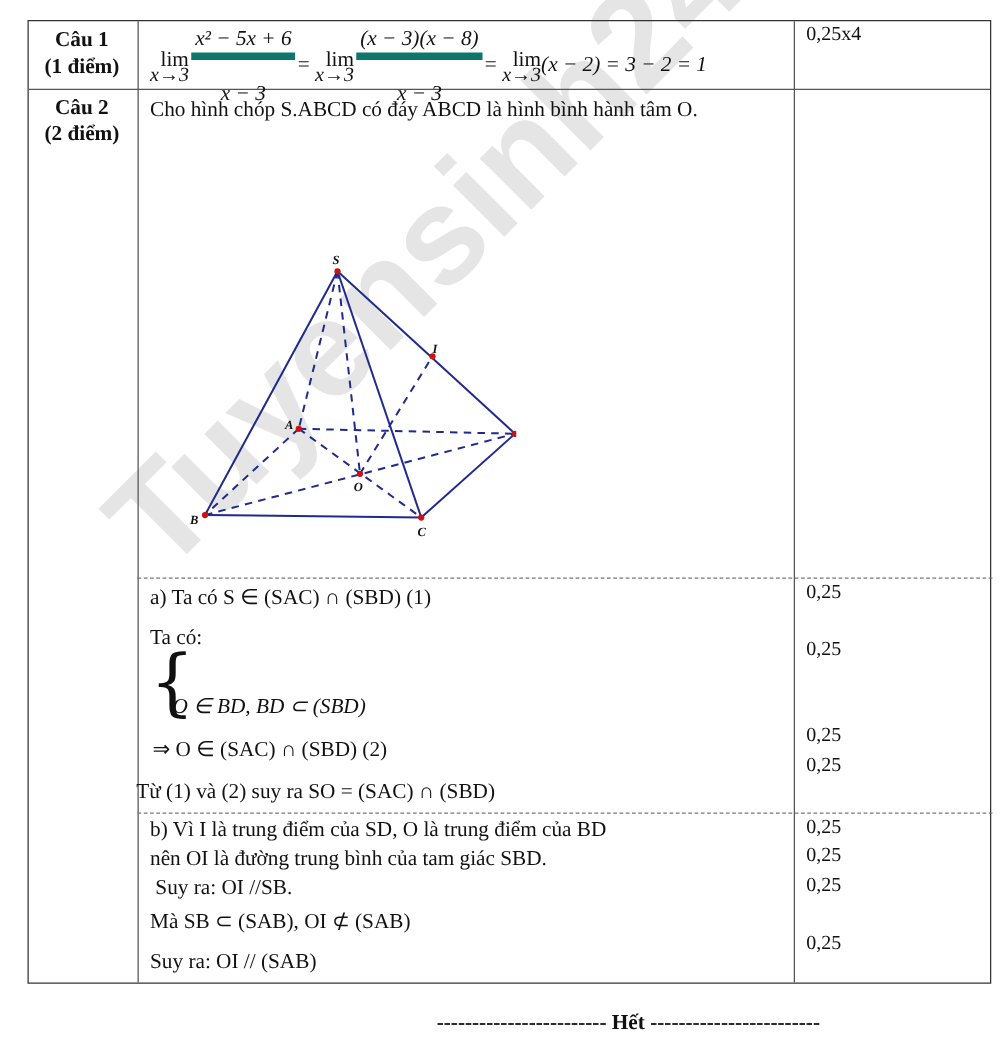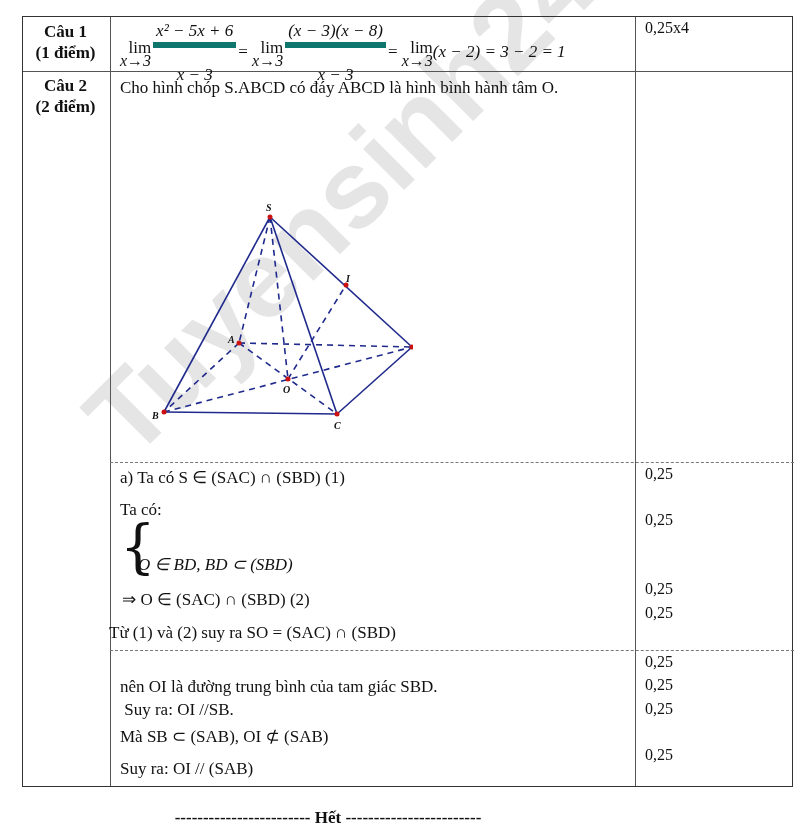--- a/index.html
+++ b/index.html
@@ -17,21 +17,21 @@
   .score { font-weight: normal; font-size: 16px; position: absolute; left: 622px; }
   .frac { display: inline-block; vertical-align: middle; text-align: center; margin: 0 2px; }
   .frac .num { display: block; border-bottom: 6px solid #0f766e; padding: 0 3px; line-height: 22px; text-align: right; }
   .frac .den { display: block; line-height: 22px; margin-top: 16px; }
   .lim { display: inline-block; vertical-align: middle; text-align: right; line-height: 16px; }
   .lim .sub { display: block; font-size: 16px; line-height: 10px; }
   .brace { display: inline-block; font-size: 50px; line-height: 50px; vertical-align: top; transform: scaleY(1.05); }
   .watermark { position: absolute; left: 60px; top: 390px; font-family: "Liberation Sans", sans-serif;
                font-weight: bold; font-size: 110px; color: rgba(180,180,180,0.35);
                transform: rotate(-45deg); transform-origin: left top; white-space: nowrap; pointer-events: none; }
-  .footer { position: absolute; top: 808px; left: 0; width: 656px; text-align: center;
+  .footer { position: absolute; top: 808px; left: 0; width: 656px; text-align: right;
             font-weight: bold; font-size: 17px; }
 </style>
 </head>
 <body>
 
 <div class="watermark">Tuyensinh247.com</div>
 
 <div class="tbl">
   <div class="vline" style="left:87px"></div>
   <div class="vline" style="left:612px"></div>
@@ -99,20 +99,21 @@
     <span class="brace" style="font-size:56px; line-height:60px; font-family:'DejaVu Serif',serif; font-weight:100">{</span>
   </div>
   <div class="cell txt m" style="left:115px; top:537px">O ∈ BD, BD ⊂ (SBD)</div>
   <div class="cell txt" style="left:99px; top:572px">⇒ O ∈ (SAC) ∩ (SBD)  (2)</div>
   <div class="cell txt" style="left:86px; top:605px">Từ (1) và (2) suy ra SO = (SAC) ∩ (SBD)</div>
   <div class="score" style="top:448px">0,25</div>
   <div class="score" style="top:494px">0,25</div>
   <div class="score" style="top:563px">0,25</div>
   <div class="score" style="top:587px">0,25</div>
 
+  <div class="cell txt" style="left:97px; top:636px">b) Vì I là trung điểm của SD, O là trung điểm của BD</div>
   <div class="cell txt" style="left:97px; top:659px">nên OI là đường trung bình của tam giác SBD.</div>
   <div class="cell txt" style="left:97px; top:682px; white-space:pre"> Suy ra: OI //SB.</div>
   <div class="cell txt" style="left:97px; top:741px">Suy ra: OI // (SAB)</div>
   <div class="cell txt" style="left:97px; top:709px">Mà SB ⊂ (SAB), OI ⊄ (SAB)</div>
   <div class="score" style="top:636px">0,25</div>
   <div class="score" style="top:659px">0,25</div>
   <div class="score" style="top:683px">0,25</div>
   <div class="score" style="top:729px">0,25</div>
 </div>
 

